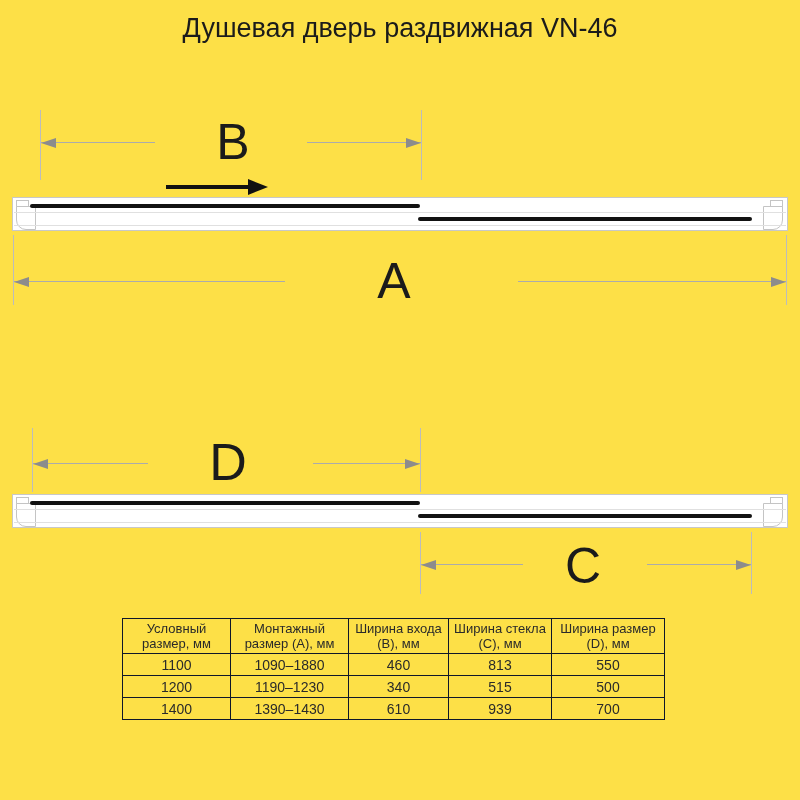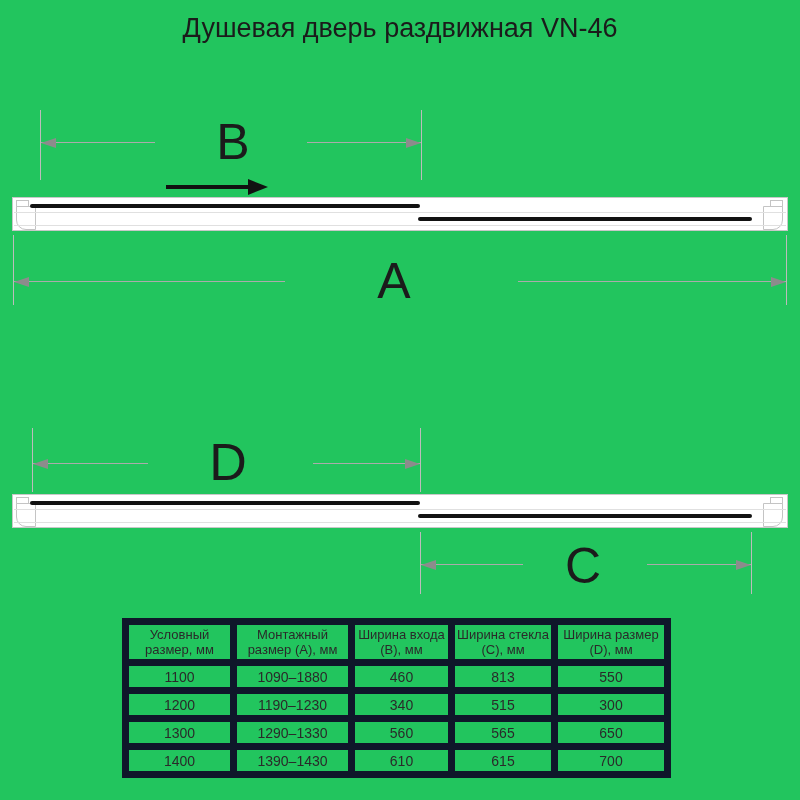--- a/index.html
+++ b/index.html
@@ -1,17 +1,17 @@
 <!DOCTYPE html>
 <html><head>
 <meta charset="utf-8">
 <style>
   html,body { margin:0; padding:0; background:#ffffff; }
   .page {
-    position:relative; width:800px; height:800px; background:#22c55e;
+    position:relative; width:800px; height:800px; background:#fde047;
     font-family:"Liberation Sans", sans-serif; color:#1c1c1c; overflow:hidden;
   }
   .title { position:absolute; top:10px; left:0; width:800px; text-align:center; }
   .title-line1 { font-size:27px; line-height:36px; color:#1b1b1b; }
   .title-line2 { font-size:25px; line-height:30px; color:#1b1b1b; }
 
   
   .vline { position:absolute; width:1px; background:#bcbcbc; }
   .hline { position:absolute; height:1px; background:#ababab; }
   .arr-l { position:absolute; width:0; height:0;
@@ -32,21 +32,21 @@
 
   
   .move-shaft { position:absolute; height:4px; background:#111111; }
   .move-head  { position:absolute; width:0; height:0;
                 border-top:8px solid transparent; border-bottom:8px solid transparent;
                 border-left:20px solid #111111; }
 
   
   .size-table { position:absolute; left:122px; top:618px; width:542px;
                 border-collapse:collapse; table-layout:fixed; color:#2a2a2a; }
-  .size-table th, .size-table td { border:7px solid #0f172a; text-align:center;
+  .size-table th, .size-table td { border:1px solid #0f172a; text-align:center;
                 vertical-align:middle; overflow:hidden; }
   .size-table th { font-weight:400; font-size:13px; line-height:15px; padding:2px 2px; height:30px; }
   .size-table td { font-size:14px; padding:0 2px; height:21px; }
 </style>
 </head>
 <body>
 
 <div class="page">
 
   <div class="title">
@@ -137,32 +137,25 @@
           <td>1090–1880</td>
           <td>460</td>
           <td>813</td>
           <td>550</td>
         </tr>
         <tr>
           <td>1200</td>
           <td>1190–1230</td>
           <td>340</td>
           <td>515</td>
-          <td>300</td>
-        </tr>
-        <tr>
-          <td>1300</td>
-          <td>1290–1330</td>
-          <td>560</td>
-          <td>565</td>
-          <td>650</td>
+          <td>500</td>
         </tr>
         <tr>
           <td>1400</td>
           <td>1390–1430</td>
           <td>610</td>
-          <td>615</td>
+          <td>939</td>
           <td>700</td>
         </tr>
       </tbody>
   </table>
 
 </div>
 
 </body></html>

